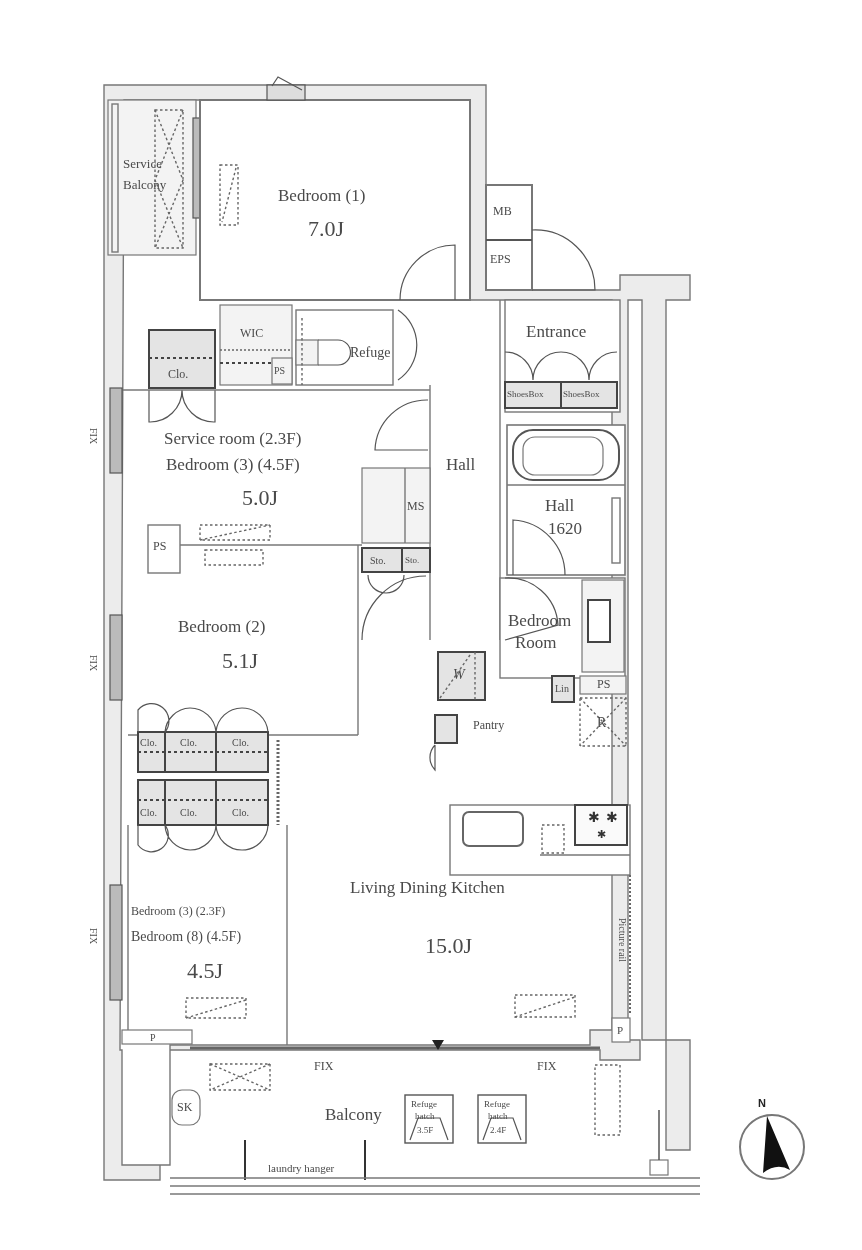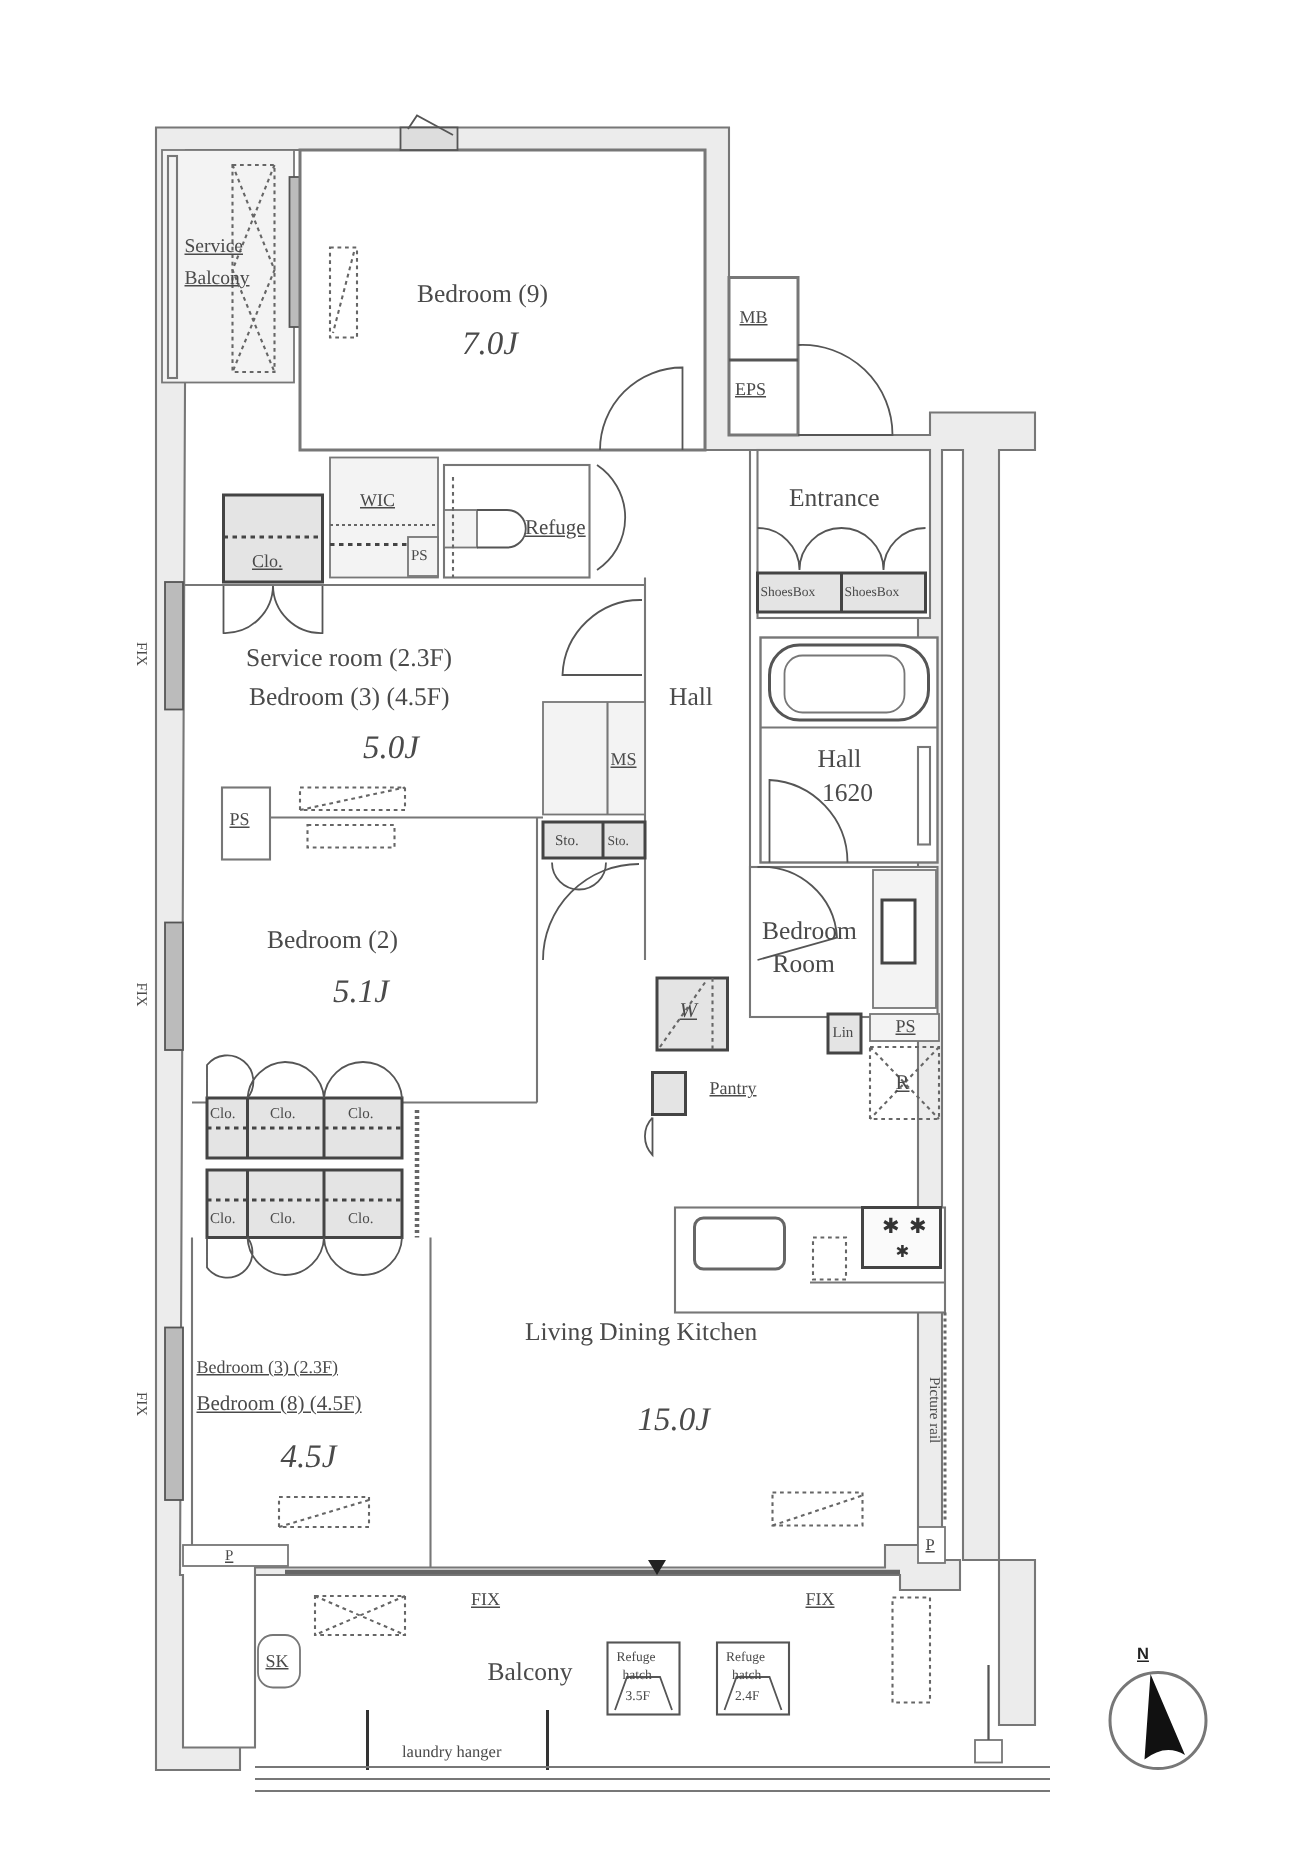--- a/index.html
+++ b/index.html
@@ -1,22 +1,22 @@
 <!DOCTYPE html>
 <html><head>
 <meta charset="utf-8">
 <style>
   html, body { margin:0; padding:0; background:#ffffff; }
   body { width:862px; height:1250px; position:relative; overflow:hidden;
          font-family:"Liberation Serif","DejaVu Serif",serif; color:#444; }
   #plan { position:absolute; left:0; top:0; }
   .lbl { position:absolute; font-family:"Liberation Serif","DejaVu Serif",serif; color:#4a4a4a; white-space:nowrap; line-height:1; }
   .room { font-size:17px; text-align:center; }
-  .area { font-size:22px; text-align:center;font-style:italic; }
-  .sm { font-size:12px;text-decoration:underline; }
+  .area { font-size:22px; text-align:center; }
+  .sm { font-size:12px; }
   .xs { font-size:10px; }
   .vert { writing-mode:vertical-rl; }
 </style>
 </head>
 <body>
 
 <svg id="plan" width="862" height="1250" viewBox="0 0 862 1250" xmlns="http://www.w3.org/2000/svg">
   <defs>
     <style>
       .w { fill:#ececec; stroke:#777; stroke-width:1.4; }
@@ -183,21 +183,21 @@
     <rect x="650" y="1160" width="18" height="15" fill="#fff" stroke="#777" stroke-width="1.2"></rect>
     <line x1="659" y1="1110" x2="659" y2="1160" stroke="#555" stroke-width="1.5"></line>
   </g>
 
   <g>
     <circle cx="772" cy="1147" r="32" fill="#fff" stroke="#777" stroke-width="2"></circle>
     <path d="M767,1116 L790,1170 Q777,1162 763,1173 Z" fill="#111"></path>
   </g>
 </svg>
 
-<div class="lbl room" style="left:278px;top:187px">Bedroom (9)</div>
+<div class="lbl room" style="left:278px;top:187px">Bedroom (1)</div>
 <div class="lbl area" style="left:308px;top:218px">7.0J</div>
 
 <div class="lbl sm" style="left:123px;top:157px;font-size:13px">Service</div>
 <div class="lbl sm" style="left:123px;top:178px;font-size:13px">Balcony</div>
 
 <div class="lbl sm" style="left:493px;top:205px">MB</div>
 <div class="lbl sm" style="left:490px;top:253px">EPS</div>
 
 <div class="lbl room" style="left:526px;top:323px">Entrance</div>
 <div class="lbl xs" style="left:507px;top:390px;font-size:9px">ShoesBox</div>

